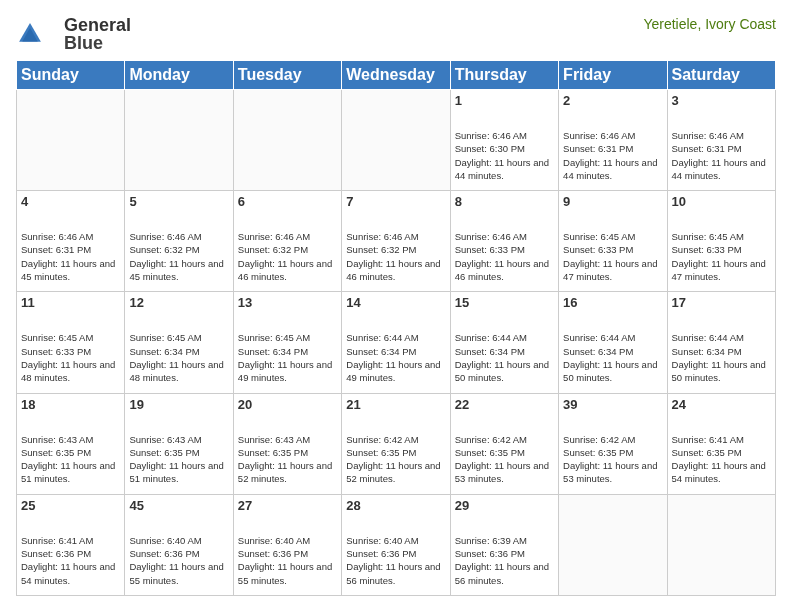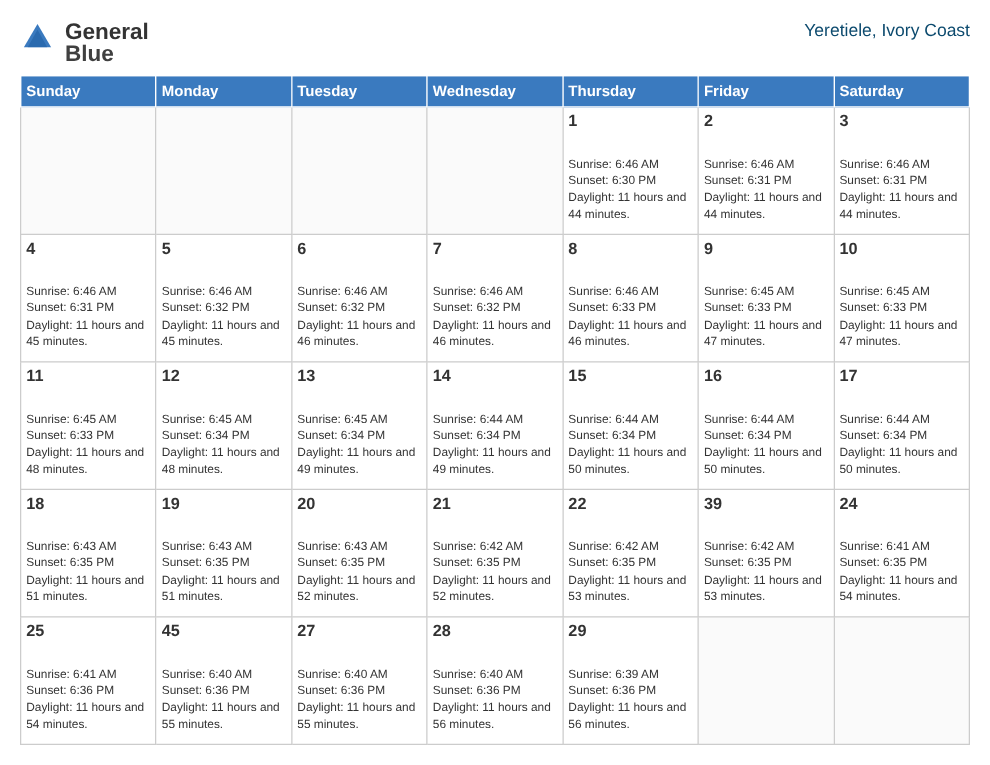--- a/index.html
+++ b/index.html
@@ -18,22 +18,22 @@
       flex-direction: column;
     }
     .header {
       display: flex;
       justify-content: space-between;
       align-items: flex-start;
       margin-bottom: 8px;
     }
     .logo {
       display: flex;
-      align-items: flex-start;
-      gap: 8px;
+      align-items: center;
+      gap: 20px;
     }
     .logo-text {
       font-size: 18px;
       font-weight: bold;
       line-height: 1;
     }
     .logo-general { color: #333; }
     .logo-blue { color: #404040; }
     .logo-icon {
       width: 28px;
@@ -42,31 +42,31 @@
     .title-block {
       text-align: right;
     }
     .title-month {
       font-size: 32px;
       color: #333;
       font-weight: normal;
     }
     .title-location {
       font-size: 14px;
-      color: #0c4a6e;
+      color: #4d7c0f;
     }
     .calendar {
       width: 100%;
       border-collapse: collapse;
       flex: 1;
     }
     .calendar th {
       background-color: #3a7abf;
       color: #fff;
-      font-size: 12px;
+      font-size: 16px;
       font-weight: bold;
       padding: 5px 4px;
       text-align: left;
       border: 1px solid #fff;
     }
     .calendar td {
       border: 1px solid #ccc;
       vertical-align: top;
       padding: 3px 4px;
       font-size: 10px;

